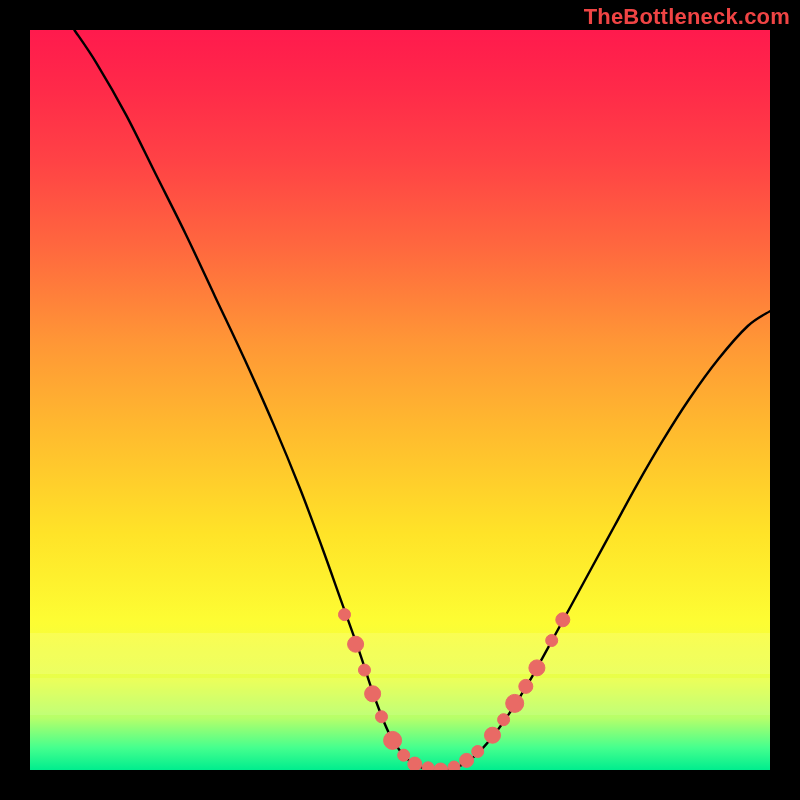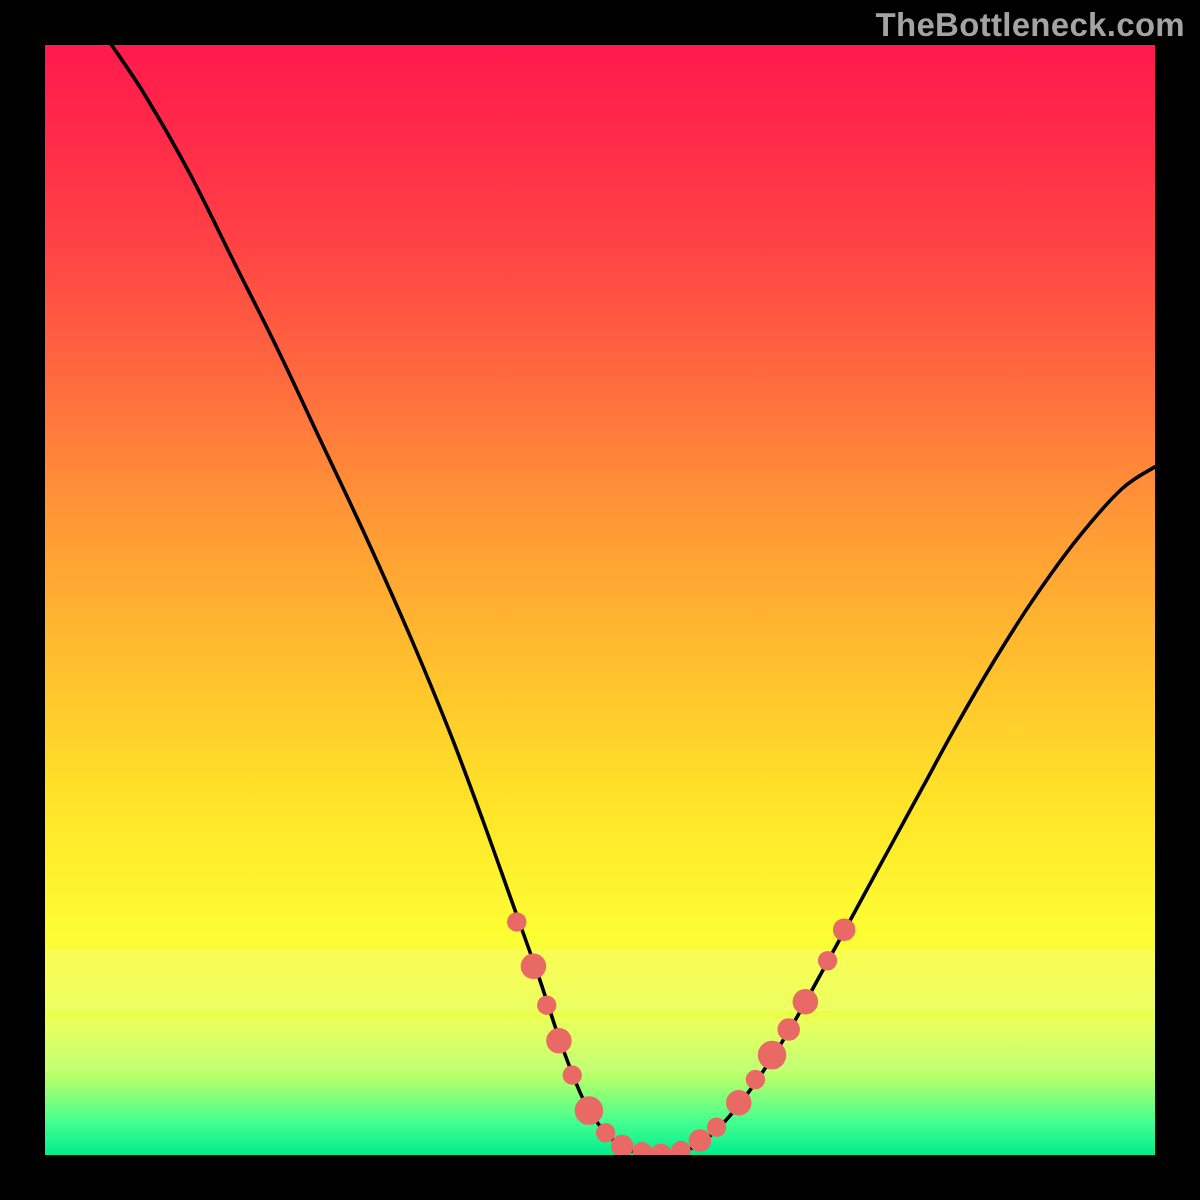--- a/index.html
+++ b/index.html
@@ -10,21 +10,21 @@
     height: 800px;
     background: #000;
   }
   .watermark {
     position: absolute;
     top: 4px;
     right: 10px;
     font-family: Arial, Helvetica, sans-serif;
     font-size: 22px;
     font-weight: bold;
-    color: #a3a3a3;
+    color: #ef4444;
     letter-spacing: 0.2px;
     z-index: 20;
   }
   .plot-area {
     position: absolute;
     left: 30px;
     top: 30px;
     width: 740px;
     height: 740px;
     overflow: hidden;

